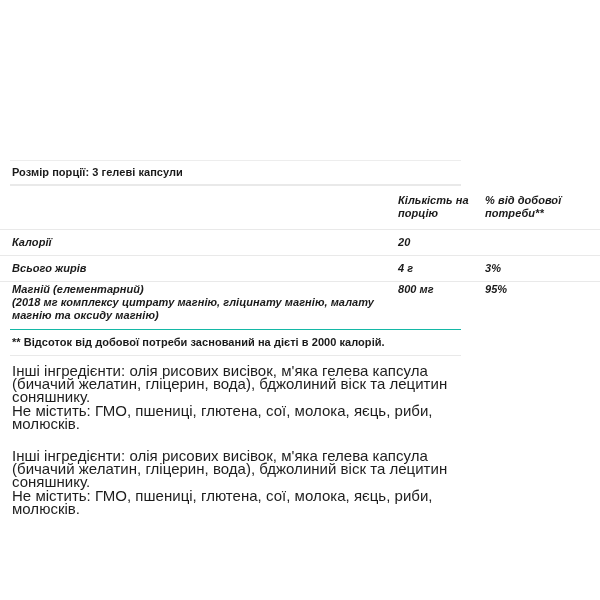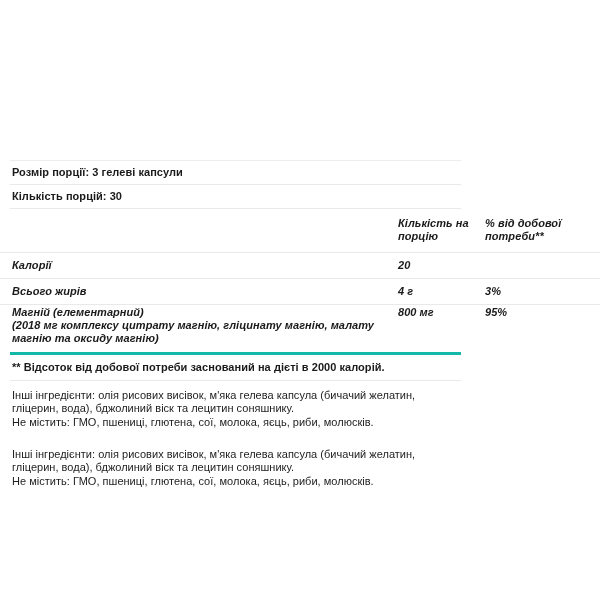--- a/index.html
+++ b/index.html
@@ -86,41 +86,41 @@
   .tbl tbody td.n-name { padding-left: 12px; }
   .tbl tbody td.n-amt  { padding-left: 10px; }
   .tbl tbody td.n-dv   { padding-left: 10px; }
 
   .tbl tbody tr.tall td { padding-top: 1px; padding-bottom: 7px; }
 
   .sub-line { display: block; }
 
   
   .footnote {
-    border-top: 3px solid #14b8a6;
+    border-top: 1px solid #14b8a6;
     margin-left: 10px;
     margin-right: 15px;
     padding: 6px 0 6px 2px;
     font-size: 11px;
     line-height: 13px;
     font-weight: bold;
     letter-spacing: 0.05px;
     color: #1a1a1a;
   }
   .footnote-bottom-rule {
     border-top: 1px solid #e9e9e9;
     margin-left: 10px;
     margin-right: 15px;
     height: 0;
   }
 
   
   .ing-block {
     padding: 8px 14px 0 12px;
-    font-size: 11px;
+    font-size: 15px;
     line-height: 13px;
     font-weight: normal;
     color: #1d1d1d;
     letter-spacing: 0.02px;
   }
   .ing-block .line + .line { margin-top: 1px; }
   .ing-block.second { padding-top: 19px; }
 </style>
 </head>
 <body>
@@ -128,21 +128,20 @@
 <div class="page">
 
   <div class="facts-wrap">
 
     <div class="rule top"></div>
 
     <div class="serving-row">Розмір порції: 3 гелеві капсули</div>
 
     <div class="rule"></div>
 
-    <div class="serving-row">Кількість порцій: 30</div>
 
     <div class="rule"></div>
 
     <table class="tbl">
       <colgroup>
         <col class="c-name">
         <col class="c-amt">
         <col class="c-dv">
       </colgroup>
       <thead>

